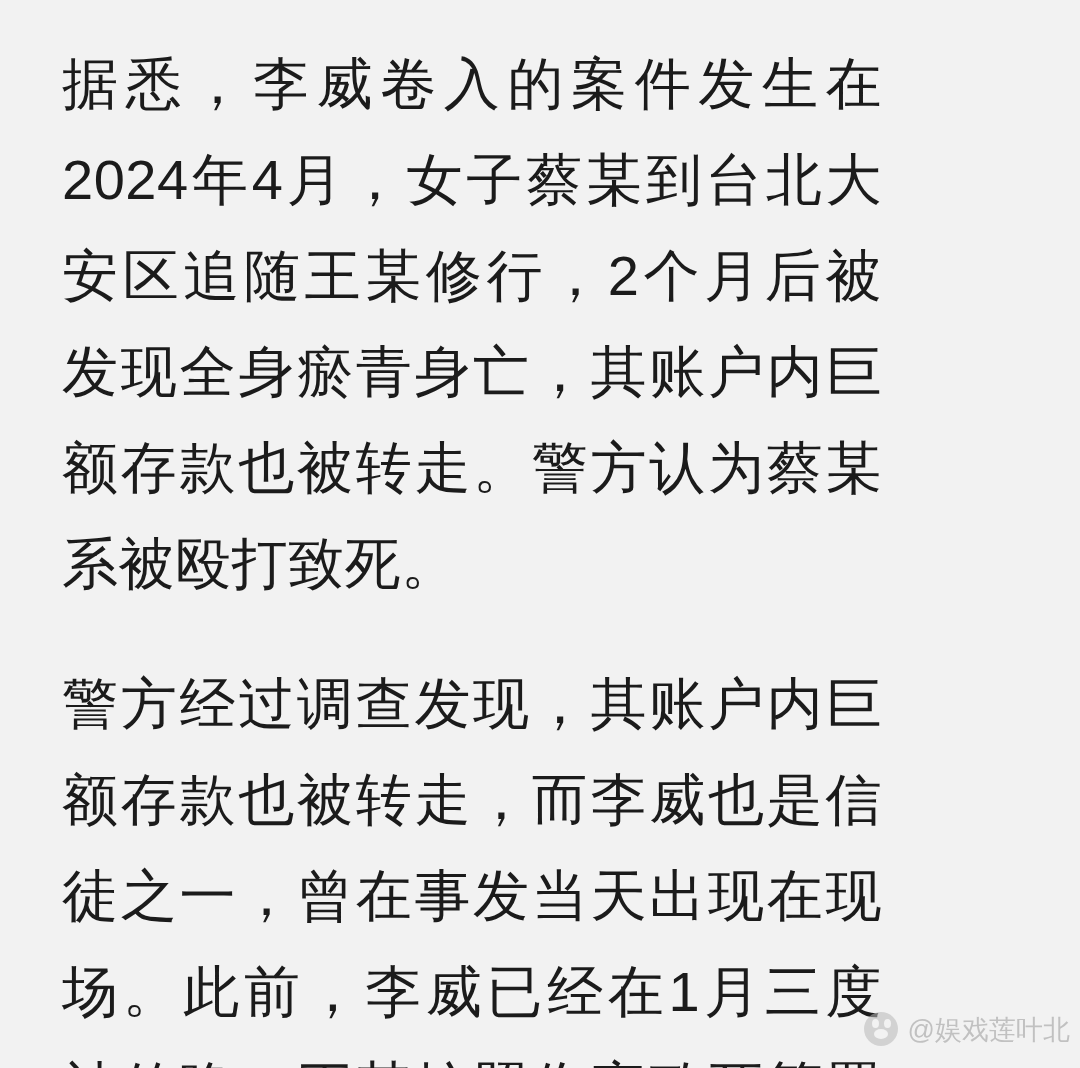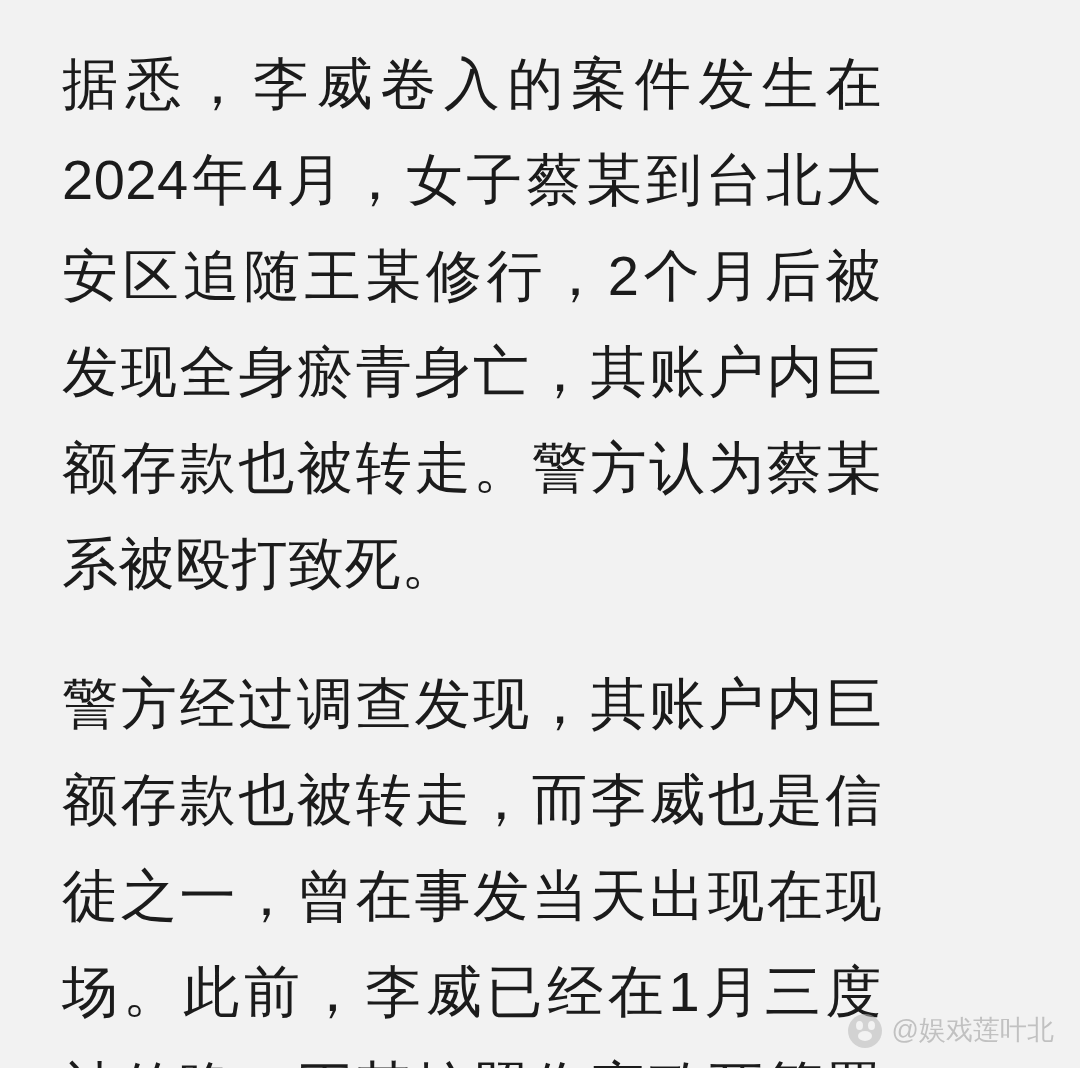--- a/index.html
+++ b/index.html
@@ -32,24 +32,24 @@
     text-align: justify;
     text-justify: inter-ideograph;
     margin: 0 0 44px 0;
     font-weight: 400;
   }
   .paragraph:last-of-type {
     margin-bottom: 0;
   }
   .watermark {
     position: absolute;
-    right: 26px;
+    right: 10px;
     bottom: 20px;
     display: flex;
-    align-items: flex-end;
+    align-items: flex-start;
     gap: 10px;
     opacity: 0.55;
   }
   .wm-logo {
     width: 34px;
     height: 34px;
     border-radius: 50%;
     background: #b9b9b9;
     position: relative;
     flex: none;

